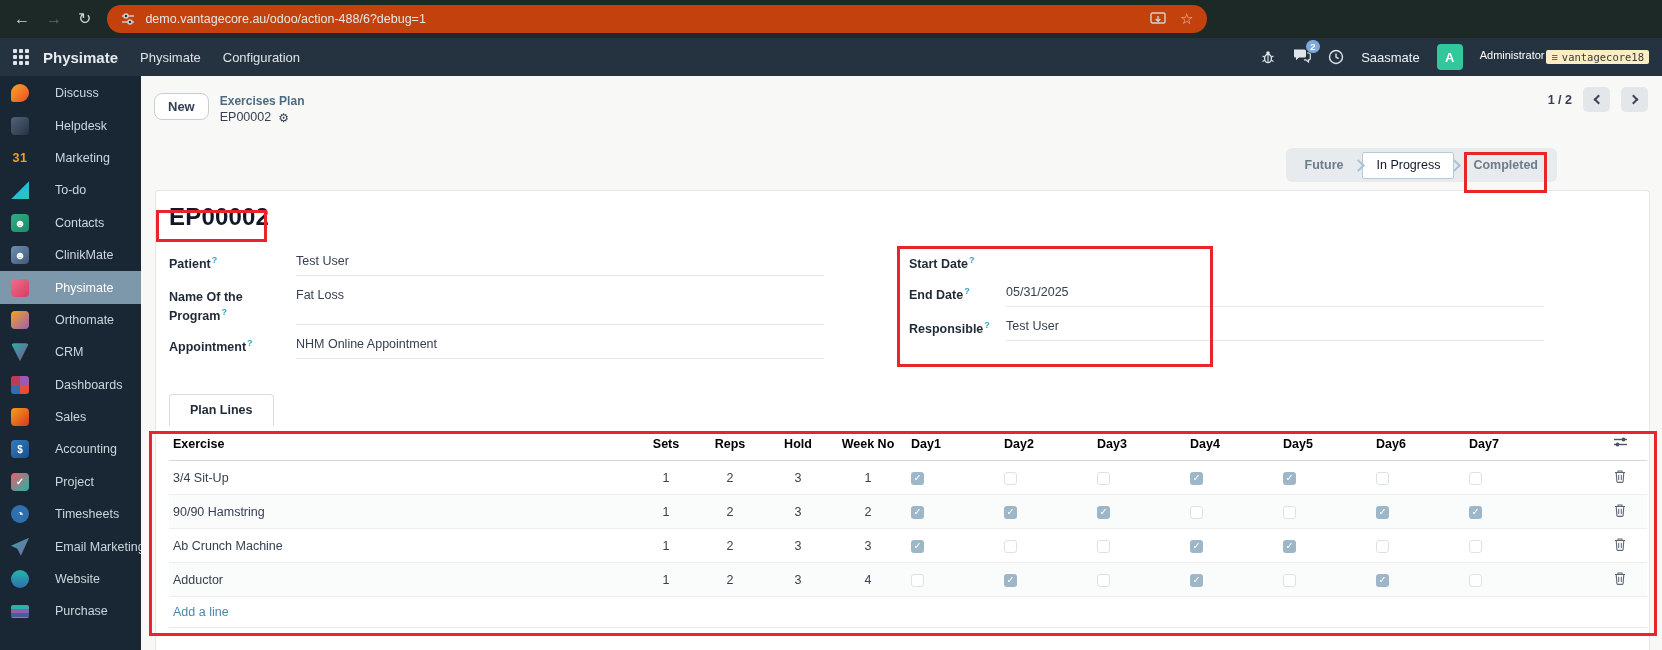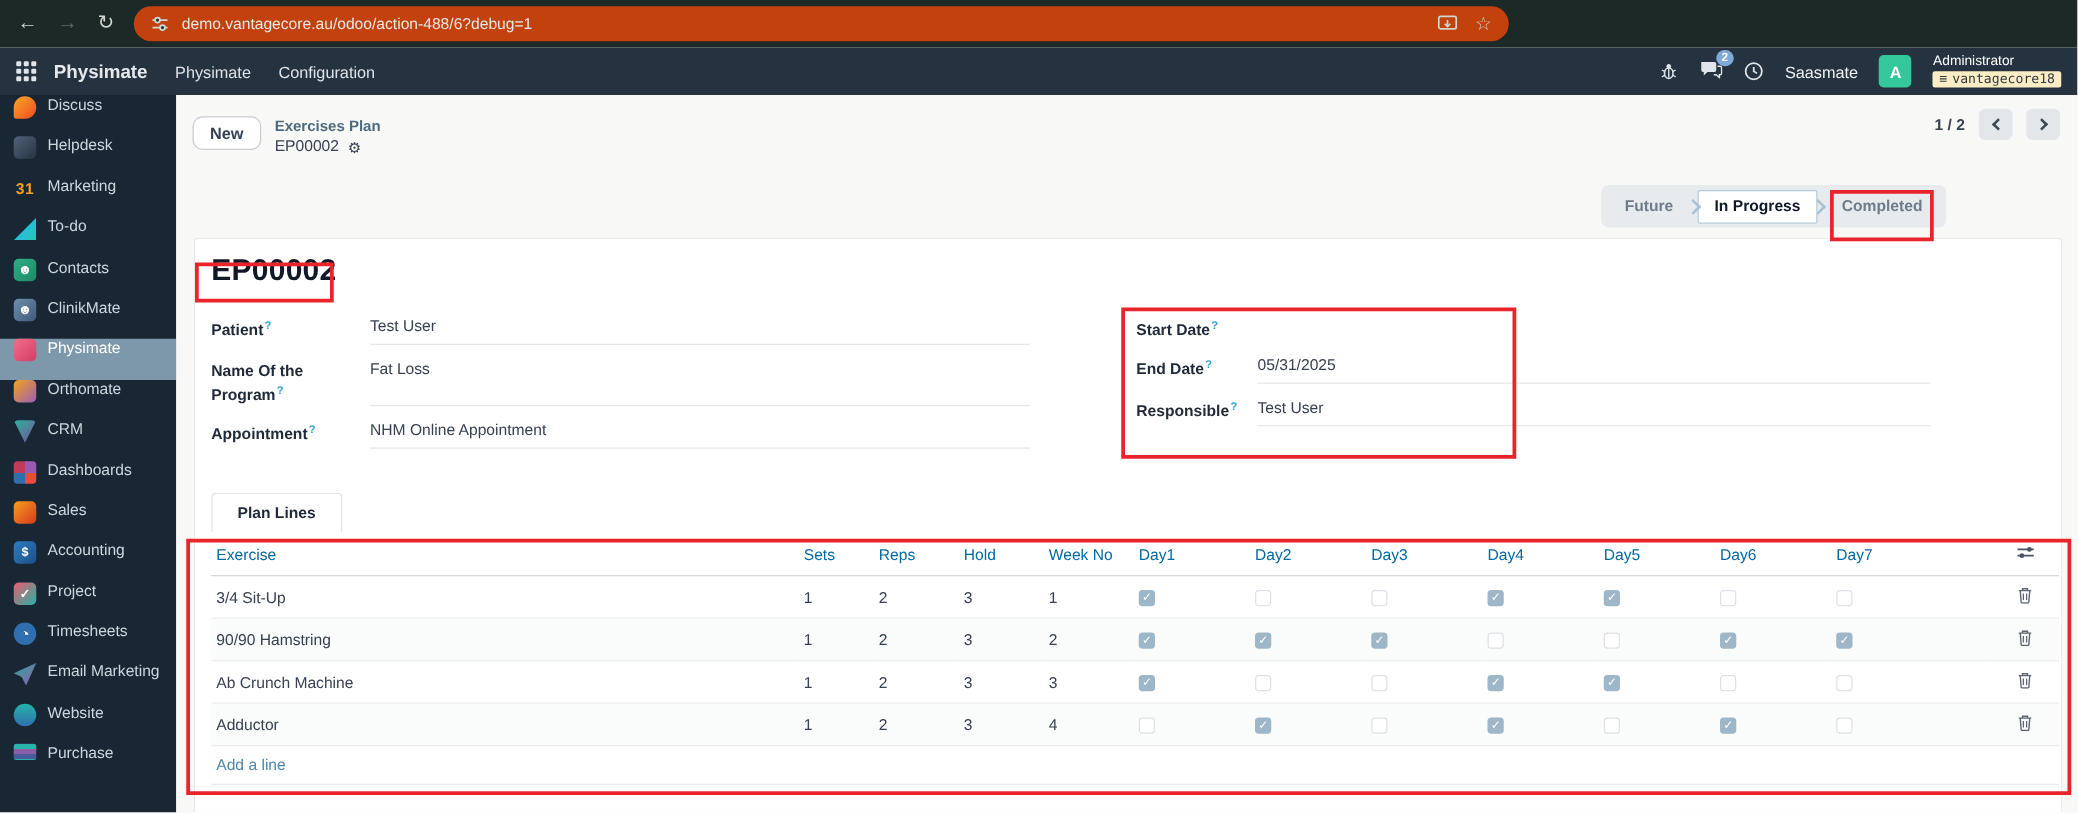--- a/index.html
+++ b/index.html
@@ -18,28 +18,28 @@
   .nav-bar{height:38px;background:#24333f;display:flex;align-items:center;padding:0 13px;color:#e6eaee}
   .apps-grid{display:grid;grid-template-columns:repeat(3,4px);grid-template-rows:repeat(3,4px);gap:2px;margin-right:14px}
   .apps-grid i{background:#dfe5ea;border-radius:1px}
   .brand{font-weight:700;font-size:15px;margin-right:22px}
   .menu-item{font-size:13px;color:#dde3e8;margin-right:22px}
   .nav-right{margin-left:auto;display:flex;align-items:center;gap:17px}
   .msg-wrap{position:relative}
   .msg-badge{position:absolute;top:-7px;right:-9px;background:#7fa9d9;color:#fff;font-size:9.5px;font-weight:700;border-radius:8px;padding:1px 4.5px}
   .company{font-size:13px;color:#f0f3f5}
   .avatar{width:26px;height:26px;border-radius:4px;background:#34c79b;color:#fff;font-weight:700;font-size:13px;display:flex;align-items:center;justify-content:center}
-  .user-block{display:flex;flex-direction:column;gap:2px;line-height:1}
+  .user-block{display:flex;flex-direction:row;gap:2px;line-height:1}
   .user-name{font-size:11px;color:#fff}
   .db-badge{background:#fcedc4;color:#343b40;font-family:"DejaVu Sans Mono",monospace;font-size:10.5px;padding:1.5px 5px;border-radius:2px;display:flex;gap:4px;align-items:center}
 
   
   .app-shell{display:flex;height:574px}
   .sidebar{width:141px;background:#192735;padding-top:1px;flex:0 0 141px}
-  .side-item{height:32.4px;display:flex;align-items:flex-start;gap:9px;padding:0 11px;color:#ccd6dd;font-size:12.5px;white-space:nowrap}
+  .side-item{height:32.4px;display:flex;align-items:center;gap:26px;padding:0 11px;color:#ccd6dd;font-size:12.5px;white-space:nowrap}
   .side-item.active{background:#7e98ab;color:#fff}
   .ic{width:18px;height:18px;border-radius:4px;display:flex;align-items:center;justify-content:center;font-size:10px;color:#fff;flex:0 0 18px;font-weight:700}
   .ic-discuss{background:linear-gradient(135deg,#f9a825,#ef4b23);border-radius:50% 50% 50% 12%}
   .ic-helpdesk{background:linear-gradient(135deg,#51637a,#273341)}
   .ic-calendar{background:none;font-size:12.5px;color:#f59f1c;letter-spacing:.5px}
   .ic-todo{background:linear-gradient(135deg,#29b6f6,#26c6b9);clip-path:polygon(0 100%,100% 0,100% 100%);border-radius:0}
   .ic-contacts{background:linear-gradient(135deg,#2fae85,#1d8a68);font-size:11px}
   .ic-clinikmate{background:linear-gradient(135deg,#6d8fae,#41597a);font-size:11px}
   .ic-physimate{background:linear-gradient(135deg,#f26d8d,#d23f63)}
   .ic-orthomate{background:linear-gradient(135deg,#f6a21d,#9a5fb5)}
@@ -63,45 +63,45 @@
   .gear{font-size:12px;color:#374151}
   .pager{position:absolute;right:14px;top:11px;display:flex;align-items:center;gap:11px}
   .pager-count{font-size:12.5px;font-weight:600;color:#374151}
   .pager-btn{width:27px;height:25px;background:#e3e7ea;border:none;border-radius:5px;display:flex;align-items:center;justify-content:center;cursor:pointer}
   .chev{width:7px;height:7px;border-left:2px solid #3c4856;border-bottom:2px solid #3c4856;display:inline-block}
   .chev.left{transform:rotate(45deg);margin-left:3px}
   .chev.right{transform:rotate(-135deg);margin-right:3px}
 
   .statusbar{position:absolute;top:72px;right:105px;height:34px;background:#e8ebee;border-radius:6px;display:flex;align-items:center;font-size:12.5px;font-weight:600;color:#6e7b8a;padding:0 4px}
   .step{padding:0 15px;white-space:nowrap}
-  .step.active{background:#fff;border:1px solid #b6cbd8;border-radius:2px;height:27px;display:flex;align-items:center;font-weight:700;color:#111827;padding:0 13px}
+  .step.active{background:#fff;border:1px solid #b6cbd8;border-radius:2px;height:27px;display:flex;align-items:center;font-weight:400;color:#111827;padding:0 13px}
   .step-sep{width:9px;height:9px;border-top:2px solid #a9c2d2;border-right:2px solid #a9c2d2;transform:rotate(45deg);margin:0 -1px 0 -4px;flex:0 0 auto}
 
   .sheet{position:absolute;left:14px;right:12px;top:114px;bottom:0;background:#fff;border:1px solid #e4e6e8;border-bottom:none;border-radius:4px 4px 0 0}
   .sheet-inner{padding:10px 0 0 13px;height:100%}
   .record-title{font-size:24px;font-weight:700;color:#111827;margin:2px 0 20px;letter-spacing:.2px}
 
   .fields{display:flex}
   .col-left{width:655px;margin-right:85px}
   .col-right{width:635px}
   .field{display:flex;margin-bottom:9px}
   .f-label{font-size:12.5px;font-weight:700;color:#1f2937;padding-top:3px;line-height:1.45}
   .col-left .f-label{width:127px;flex:0 0 127px}
   .col-right .f-label{width:97px;flex:0 0 97px}
   .f-help{color:#29a4c9;font-size:9px;vertical-align:super;margin-left:1px;font-weight:700}
   .f-value{flex:1;font-size:12.5px;color:#374151;border-bottom:1px solid #e5e7ea;padding:3px 0 7px}
 
   .notebook{margin-top:26px}
   .tab{display:inline-block;padding:8px 20px 9px;border:1px solid #d9dcdf;border-bottom:none;border-radius:4px 4px 0 0;font-size:12.5px;font-weight:600;color:#1f2937;background:#fff;position:relative;z-index:1;cursor:pointer}
 
   table.plan{width:1478px;border-collapse:collapse;table-layout:fixed;font-size:12.5px;color:#374151;margin-top:1px}
-  table.plan th{border-bottom:1px solid #d4d8dc;padding:9px 4px;font-weight:400;color:#0369a1;text-align:left;font-size:12.5px}
+  table.plan th{border-bottom:1px solid #d4d8dc;padding:9px 4px;font-weight:700;color:#000000;text-align:left;font-size:12.5px}
   table.plan td{border-top:1px solid #eceeef;padding:8px 4px}
   table.plan tbody tr:nth-child(even){background:#fafbfb}
-  table.plan .num{text-align:left;padding-right:10px}
+  table.plan .num{text-align:center;padding-right:10px}
   table.plan .act{text-align:center}
   td.addline{color:#4c87ab;border-bottom:1px solid #e7e9eb;cursor:pointer}
   .cb{width:13px;height:13px;border-radius:3px;display:inline-block;vertical-align:middle;position:relative}
   .cb.on{background:#9db7c8}
   .cb.on::after{content:"\2713";color:#fff;font-size:9.5px;position:absolute;left:2.5px;top:-0.5px}
   .cb.off{background:#fff;border:1px solid #dde2e6}
 
   .anno{position:absolute;border:3px solid #e9252b;pointer-events:none;z-index:50}
   #anno-record-name{left:156px;top:210px;width:111px;height:32px}
   #anno-stage{left:1464px;top:152px;width:83px;height:41px}

